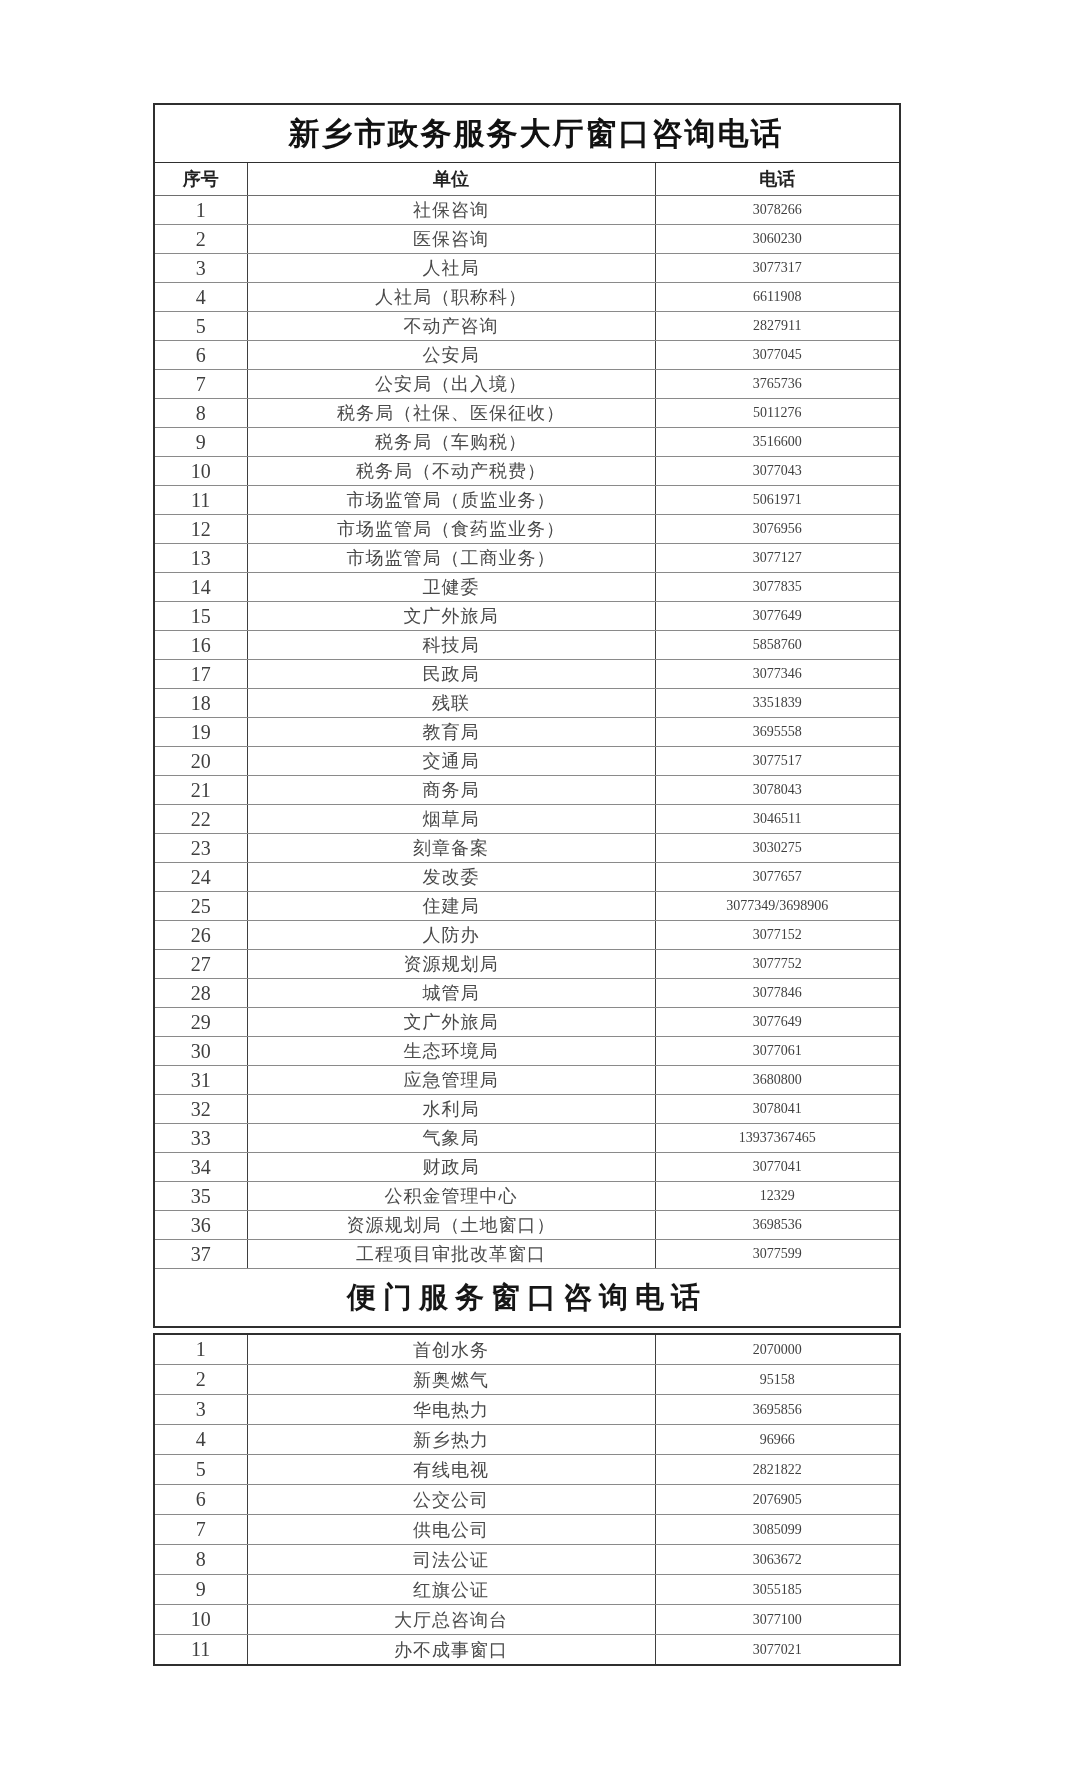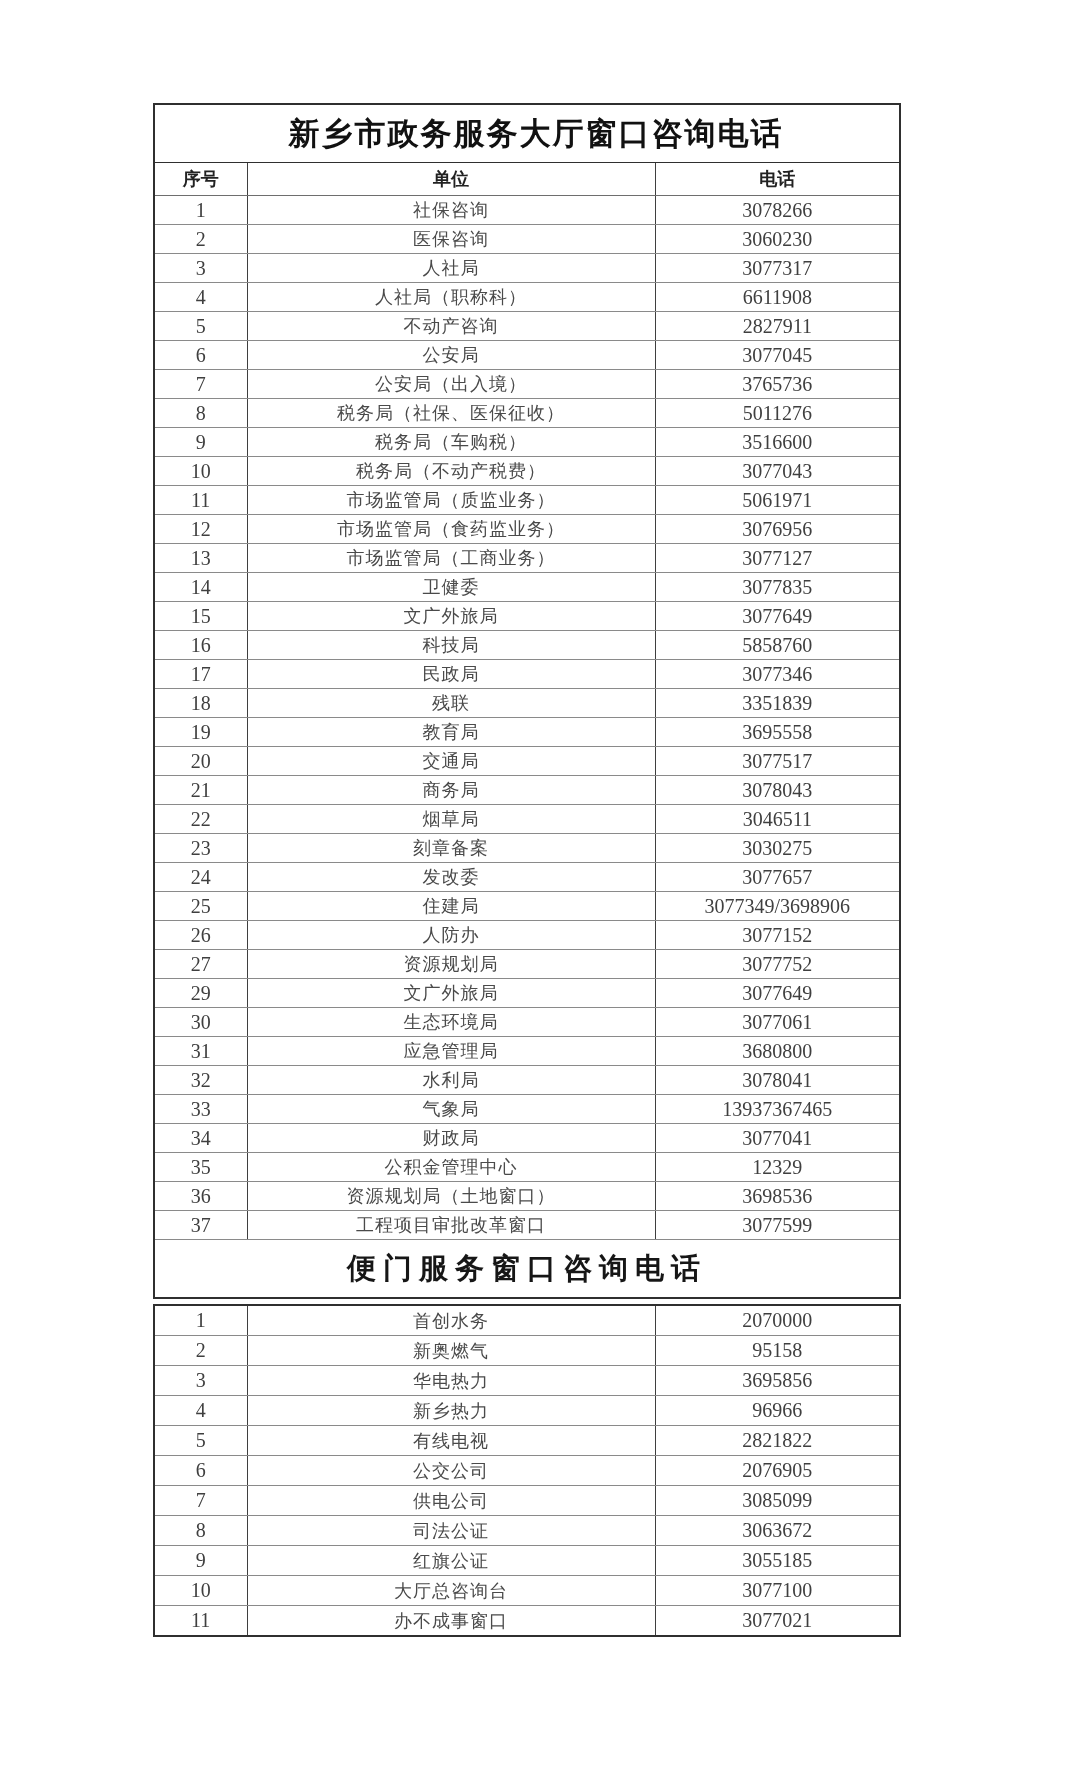--- a/index.html
+++ b/index.html
@@ -81,21 +81,21 @@
   td.seq-cell {
     font-size: 20px;
     color: #3f3f3f;
   }
   td.unit-cell {
     font-size: 18px;
     color: #4a4a4a;
     letter-spacing: 1px;
   }
   td.phone-cell {
-    font-size: 20px;
+    font-size: 14px;
     color: #3f3f3f;
     font-family: Liberation Serif, serif;
   }
   .tbl-gap { height: 5px; }
 </style>
 </head>
 <body>
 
 <div class="doc">
 
@@ -245,20 +245,25 @@
           <td class="seq-cell">26</td>
           <td class="unit-cell">人防办</td>
           <td class="phone-cell">3077152</td>
         </tr>
         <tr>
           <td class="seq-cell">27</td>
           <td class="unit-cell">资源规划局</td>
           <td class="phone-cell">3077752</td>
         </tr>
         <tr>
+          <td class="seq-cell">28</td>
+          <td class="unit-cell">城管局</td>
+          <td class="phone-cell">3077846</td>
+        </tr>
+        <tr>
           <td class="seq-cell">29</td>
           <td class="unit-cell">文广外旅局</td>
           <td class="phone-cell">3077649</td>
         </tr>
         <tr>
           <td class="seq-cell">30</td>
           <td class="unit-cell">生态环境局</td>
           <td class="phone-cell">3077061</td>
         </tr>
         <tr>

